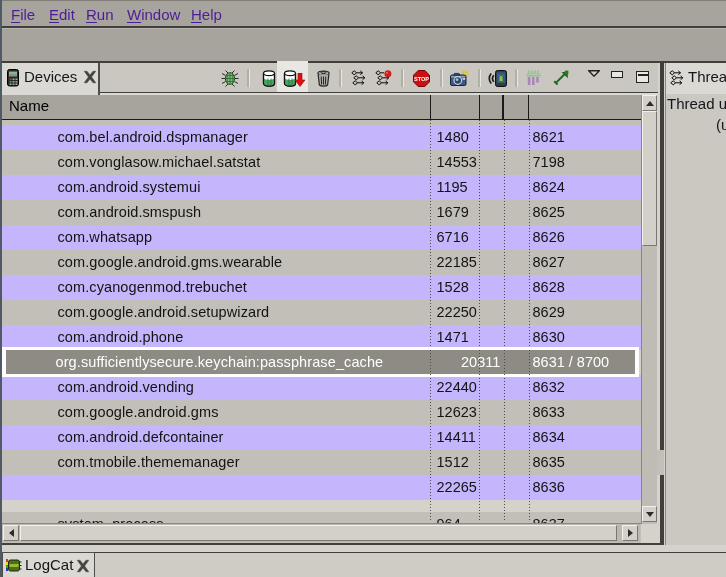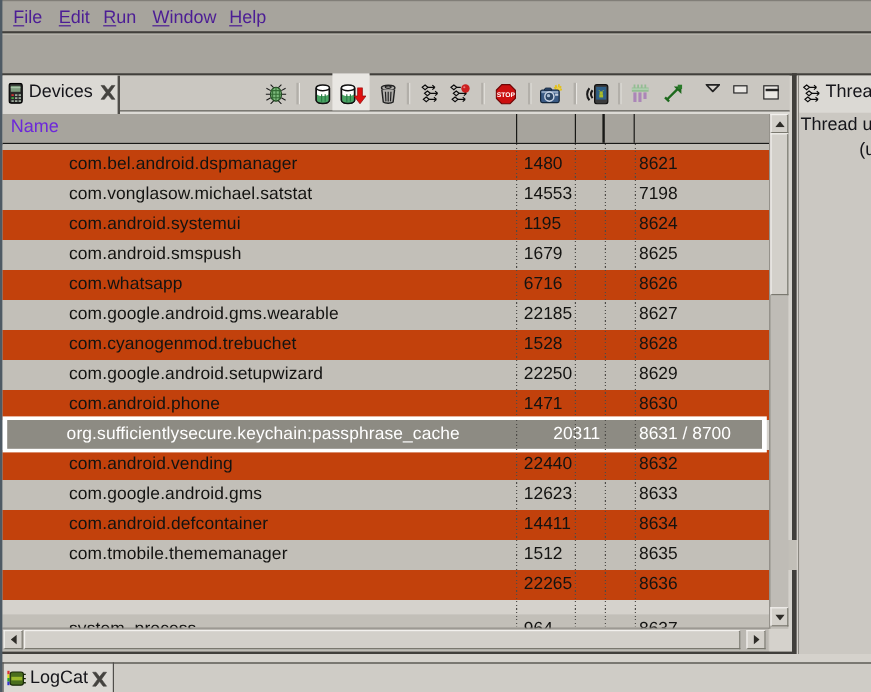--- a/index.html
+++ b/index.html
@@ -2,21 +2,21 @@
 <html><head>
 <meta charset="utf-8">
 <style>
 html,body{margin:0;padding:0;}
 body{width:726px;height:577px;position:relative;overflow:hidden;
  font-family:"Liberation Sans",sans-serif;background:#d5d2cc;}
 .abs{position:absolute;}
 .mi{position:absolute;top:6px;font-size:15px;color:#4c1d95;}
 .mi u{text-decoration:underline;text-underline-offset:2px;}
 .row{position:absolute;left:2px;width:639px;height:25px;line-height:25px;font-size:14.5px;color:#131311;}
-.rl{background:#c2410c;}
+.rl{background:#c4b5fd;}
 .rd{background:#c2bfb8;}
 .nm{position:absolute;left:55.5px;top:0;white-space:nowrap;letter-spacing:0.1px;}
 .c2{position:absolute;left:434.5px;top:0;}
 .c5{position:absolute;left:530.5px;top:0;}
 .sep{position:absolute;top:69px;width:2px;height:18px;background:#b2afa9;border-right:1px solid #e8e6e2;}
 .ic{position:absolute;top:70px;}
 .dot{position:absolute;top:120px;width:1px;height:402px;
  background-image:repeating-linear-gradient(to bottom,#4e4c48 0,#4e4c48 1px,transparent 1px,transparent 3px);}
 .sb{background:#d3d0ca;border-top:1px solid #f3f1ee;border-left:1px solid #f3f1ee;border-right:1px solid #7a786f;border-bottom:1px solid #7a786f;box-sizing:border-box;}
 </style>
@@ -170,21 +170,21 @@
 
 <svg class="abs" style="left:588px;top:70px;" width="12" height="7" viewBox="0 0 12 7">
  <path d="M0.8 0.8 L11.2 0.8 L6 6.2 Z" fill="#d5d2cc" stroke="#222" stroke-width="1.4"></path>
 </svg>
 <div class="abs" style="left:611px;top:71px;width:10px;height:5px;background:#e9e7e3;border:1.6px solid #222;"></div>
 <div class="abs" style="left:636px;top:71px;width:11px;height:10px;background:#e9e7e3;border:1.6px solid #222;"></div>
 <div class="abs" style="left:637.6px;top:74.4px;width:11px;height:1.4px;background:#222;"></div>
 
 <div class="abs" style="left:2px;top:94.5px;width:639px;height:24px;background:#a7a49d;"></div>
 <div class="abs" style="left:2px;top:118.5px;width:639px;height:2px;background:#191917;"></div>
-<div class="abs" style="left:9px;top:96.5px;font-size:15px;color:#6d28d9;">Name</div>
+<div class="abs" style="left:9px;top:96.5px;font-size:15px;color:#000000;">Name</div>
 <div class="abs" style="left:429.5px;top:94.5px;width:1.5px;height:24px;background:#191917;"></div>
 <div class="abs" style="left:478.5px;top:94.5px;width:1.5px;height:24px;background:#191917;"></div>
 <div class="abs" style="left:502px;top:94.5px;width:1.5px;height:24px;background:#191917;"></div>
 <div class="abs" style="left:527.5px;top:94.5px;width:1.5px;height:24px;background:#191917;"></div>
 
 <div class="abs" style="left:2px;top:120px;width:639px;height:4.5px;background:#c2bfb8;"></div>
 <div class="row rl" style="top:124.5px;">
     <span class="nm">com.bel.android.dspmanager</span>
     <span class="c2">1480</span>
     <span class="c5">8621</span>

